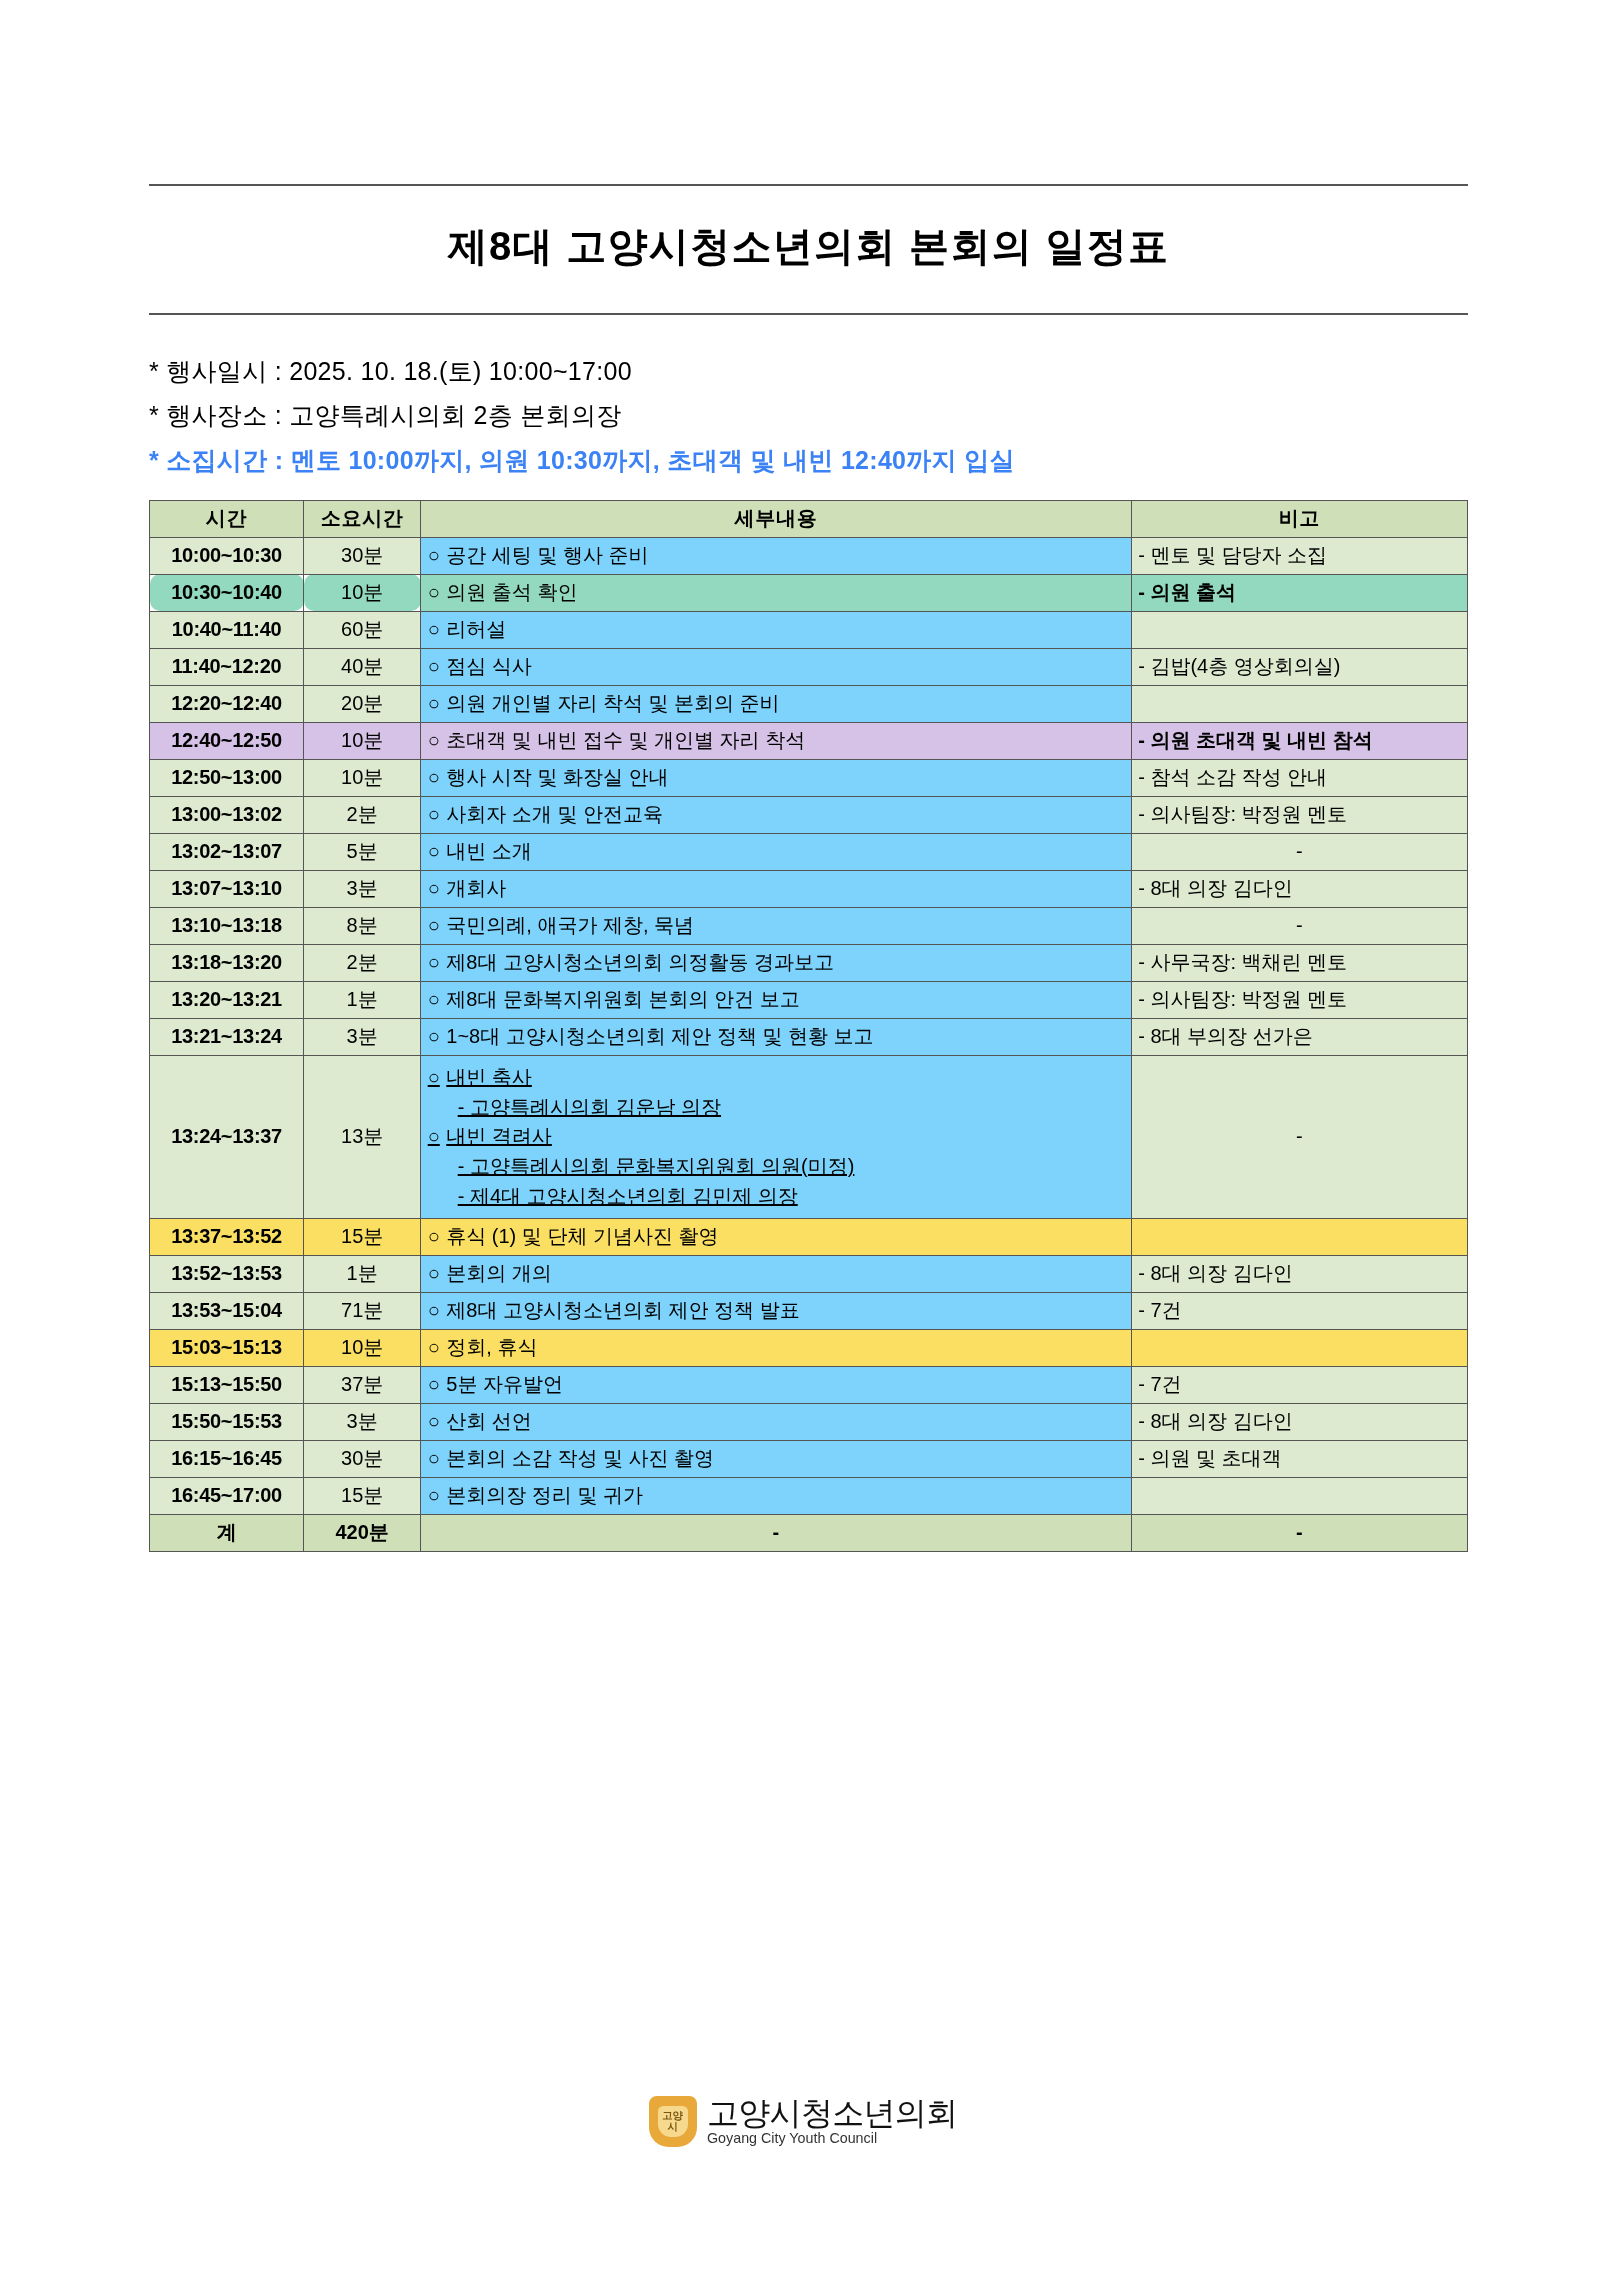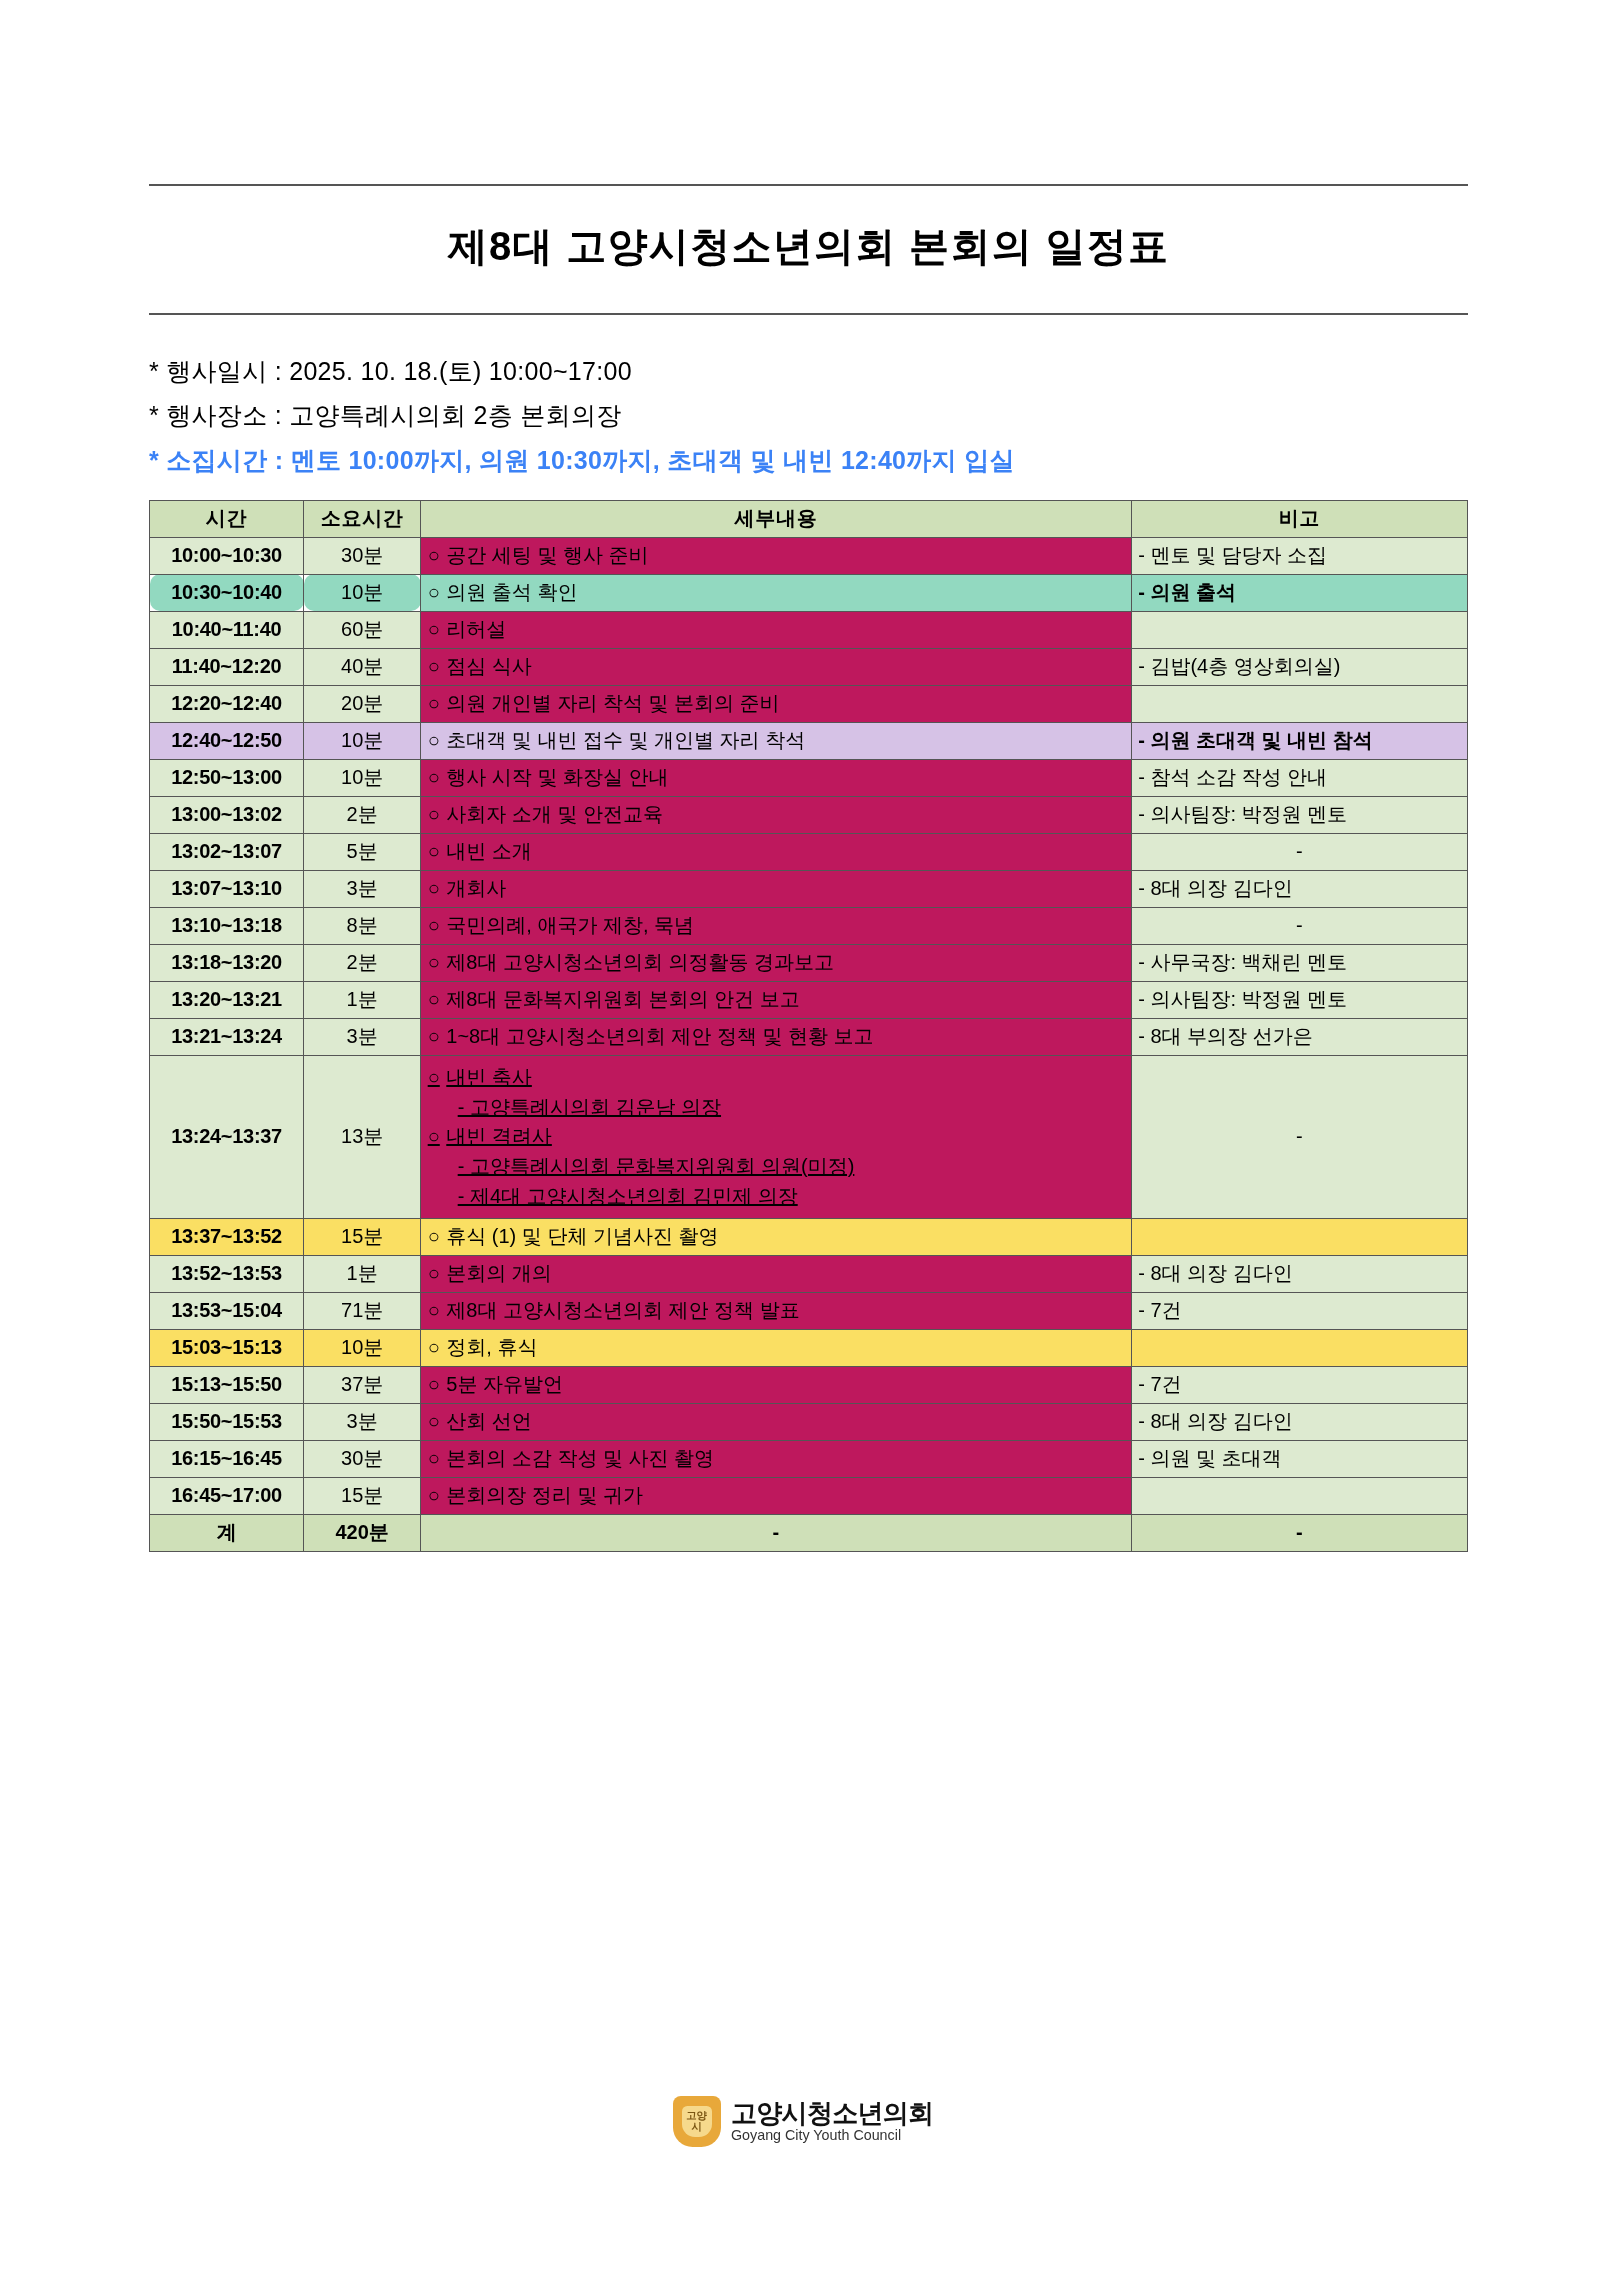--- a/index.html
+++ b/index.html
@@ -91,21 +91,21 @@
     background: #ddead0;
     text-align: center;
     font-weight: bold;
     letter-spacing: -0.3px;
   }
   td.dur {
     background: #ddead0;
     text-align: center;
   }
   td.detail {
-    background: #be185d;
+    background: #7dd3fc;
     text-align: left;
     padding-left: 14.3px;
   }
   td.note {
     background: #ddead0;
     text-align: left;
     padding-left: 14.3px;
   }
   td.note.center { text-align: center; }
 
@@ -162,22 +162,22 @@
   }
   .emblem span {
     position: relative;
     font-size: 10.4px;
     color: #7a5512;
     font-weight: bold;
     line-height: 1.05;
     text-align: center;
   }
   .logo-text-ko {
-    font-size: 26px;
-    font-weight: bold;
+    font-size: 32px;
+    font-weight: normal;
     letter-spacing: -0.7px;
     color: #111111;
     line-height: 1.05;
   }
   .logo-text-en {
     font-size: 14.3px;
     color: #333333;
     letter-spacing: 0px;
     line-height: 1.05;
   }

